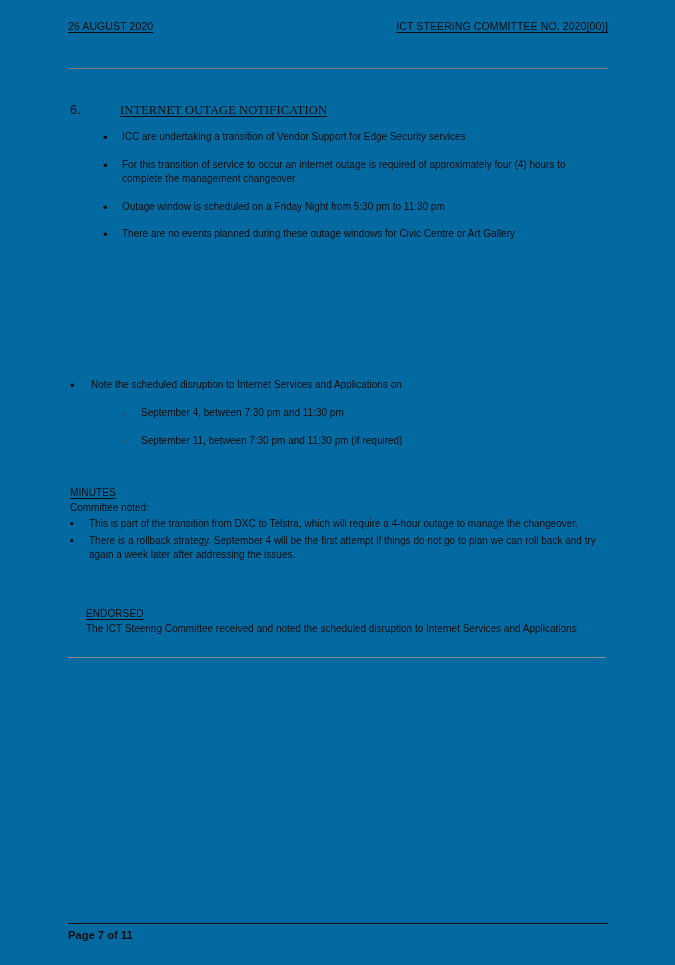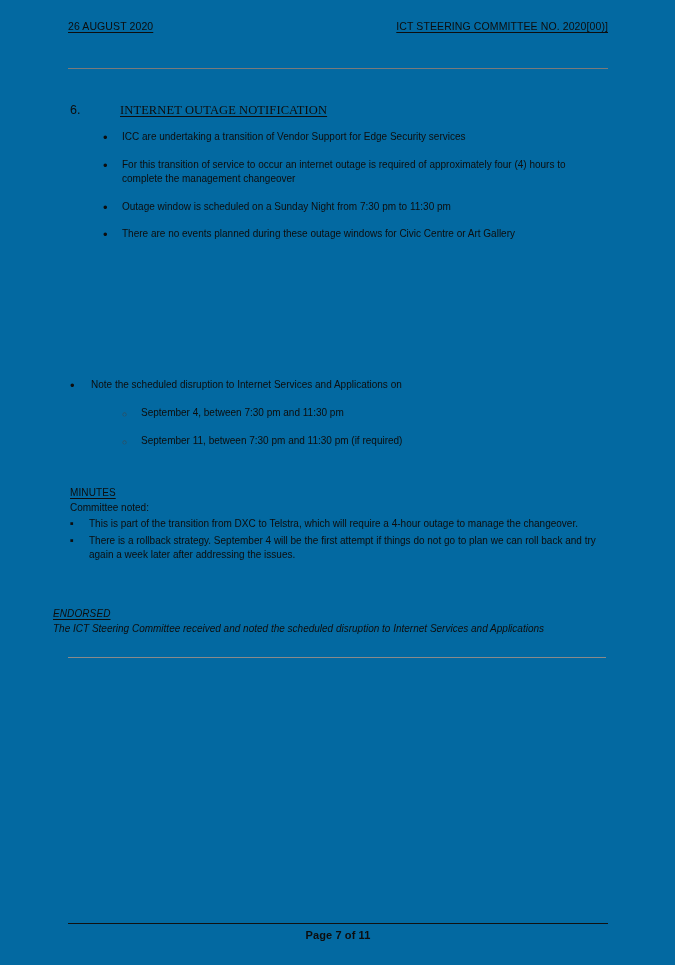--- a/index.html
+++ b/index.html
@@ -133,24 +133,23 @@
   .sub-list > div:last-child { margin-bottom: 0; }
 
   .min-blk {
     left: 70px;
     top: 486px;
     width: 540px;
   }
   .min-blk .b-square { margin-top: 2px; }
 
   .end-blk {
-    left: 53px;
+    left: 86px;
     top: 607px;
     width: 540px;
-    font-style: italic;
   }
   .end-rule {
     position: absolute;
     left: 68px;
     top: 657px;
     width: 538px;
     height: 0;
     border-top: 1px solid #8a8a8a;
   }
 
@@ -161,21 +160,21 @@
     top: 923px;
     width: 540px;
     height: 0;
     border-top: 1.6px solid #111;
   }
   .footer-text {
     position: absolute;
     left: 68px;
     top: 929px;
     width: 540px;
-    text-align: center;
+    text-align: left;
     font-size: 11px;
     font-weight: bold;
     letter-spacing: 0.1px;
   }
 
   sup {
     font-size: 0.68em;
     vertical-align: super;
     text-decoration: underline;
     text-underline-offset: 1px;
@@ -192,21 +191,21 @@
   </div>
   <div class="header-rule"></div>
 
   <div class="item-row">
     <span class="item-num">6.</span><span class="item-title">INTERNET OUTAGE NOTIFICATION</span>
   </div>
 
   <div class="blk main-bullets">
     <div class="b-disc">ICC are undertaking a transition of Vendor Support for Edge Security services</div>
     <div class="b-disc">For this transition of service to occur an internet outage is required of approximately four (4) hours to complete the management changeover</div>
-    <div class="b-disc">Outage window is scheduled on a Sunday Night from 7:30 pm to 11:30 pm</div>
+    <div class="b-disc">Outage window is scheduled on a Friday Night from 5:30 pm to 11:30 pm</div>
     <div class="b-disc">There are no events planned during these outage windows for Civic Centre or Art Gallery</div>
   </div>
 
   <div class="blk rec-blk">
     <div class="b-disc">Note the scheduled disruption to Internet Services and Applications on</div>
     <div class="sub-list">
       <div class="b-circle">September 4, between 7:30 pm and 11:30 pm</div>
       <div class="b-circle">September 11, between 7:30 pm and 11:30 pm (if required)</div>
     </div>
   </div>

